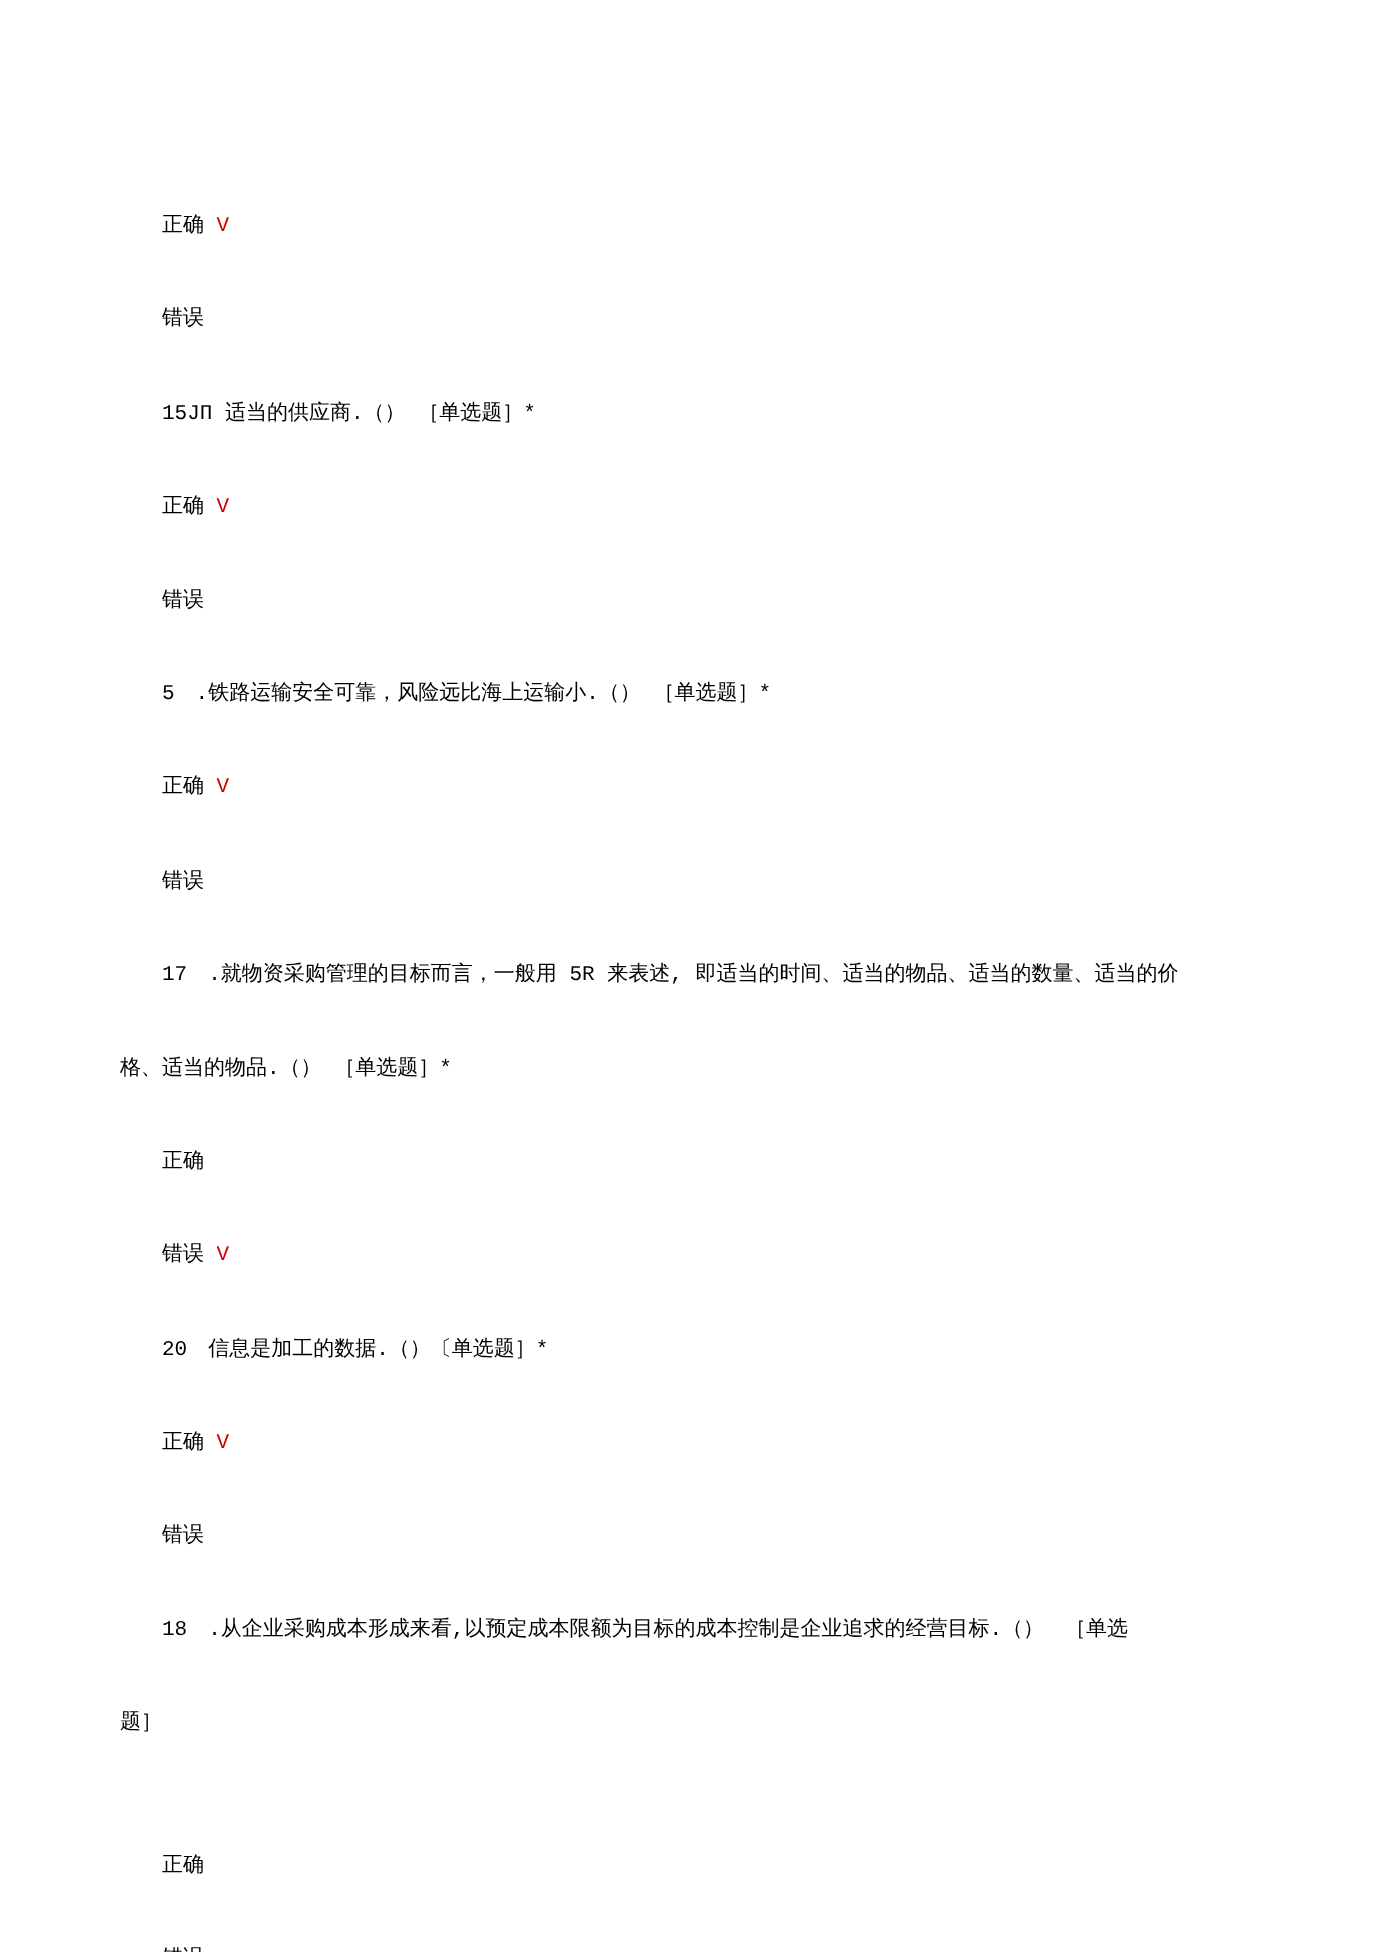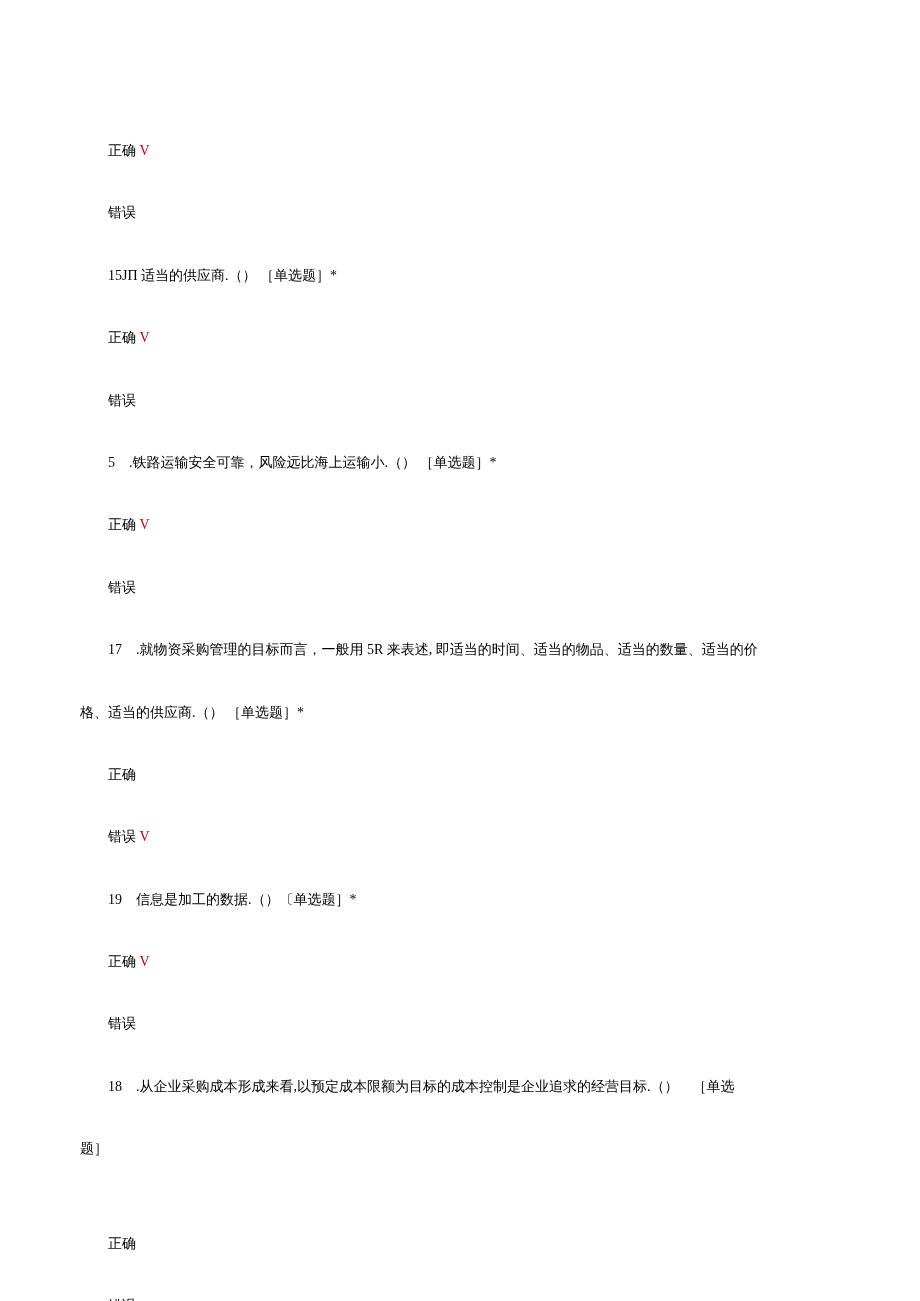--- a/index.html
+++ b/index.html
@@ -1,18 +1,19 @@
 <!DOCTYPE html>
 <html><head>
   <meta charset="utf-8">
   <style>
     * {
       margin: 0;
       padding: 0;
       box-sizing: border-box;
+      font-family: Liberation Mono, monospace;
     }
     body {
       background: #ffffff;
       font-family: "SimSun", "宋体", serif;
       font-size: 14px;
       color: #000000;
       padding: 140px 80px 60px 80px;
       line-height: 1.6;
       width: 920px;
     }
@@ -46,27 +47,27 @@
 <div class="line indent"><span>错误</span></div>
 
 <div class="line indent"><span>5　.铁路运输安全可靠，风险远比海上运输小.（） ［单选题］*</span></div>
 
 <div class="line indent"><span>正确</span><span class="check"> V</span></div>
 
 <div class="line indent"><span>错误</span></div>
 
 <div class="line indent"><span>17　.就物资采购管理的目标而言，一般用 5R 来表述, 即适当的时间、适当的物品、适当的数量、适当的价</span></div>
 
-<div class="line indent2"><span>格、适当的供应商.（） ［单选题］*</span></div>
+<div class="line indent2"><span>格、适当的物品.（） ［单选题］*</span></div>
 
 <div class="line indent"><span>正确</span></div>
 
 <div class="line indent"><span>错误</span><span class="check"> V</span></div>
 
-<div class="line indent"><span>19　信息是加工的数据.（）〔单选题］*</span></div>
+<div class="line indent"><span>20　信息是加工的数据.（）〔单选题］*</span></div>
 
 <div class="line indent"><span>正确</span><span class="check"> V</span></div>
 
 <div class="line indent"><span>错误</span></div>
 
 <div class="line indent"><span>18　.从企业采购成本形成来看,以预定成本限额为目标的成本控制是企业追求的经营目标.（）　［单选</span></div>
 
 <div class="line indent2"><span>题］</span></div>
 
 <div class="line indent sep"><span>正确</span></div>

